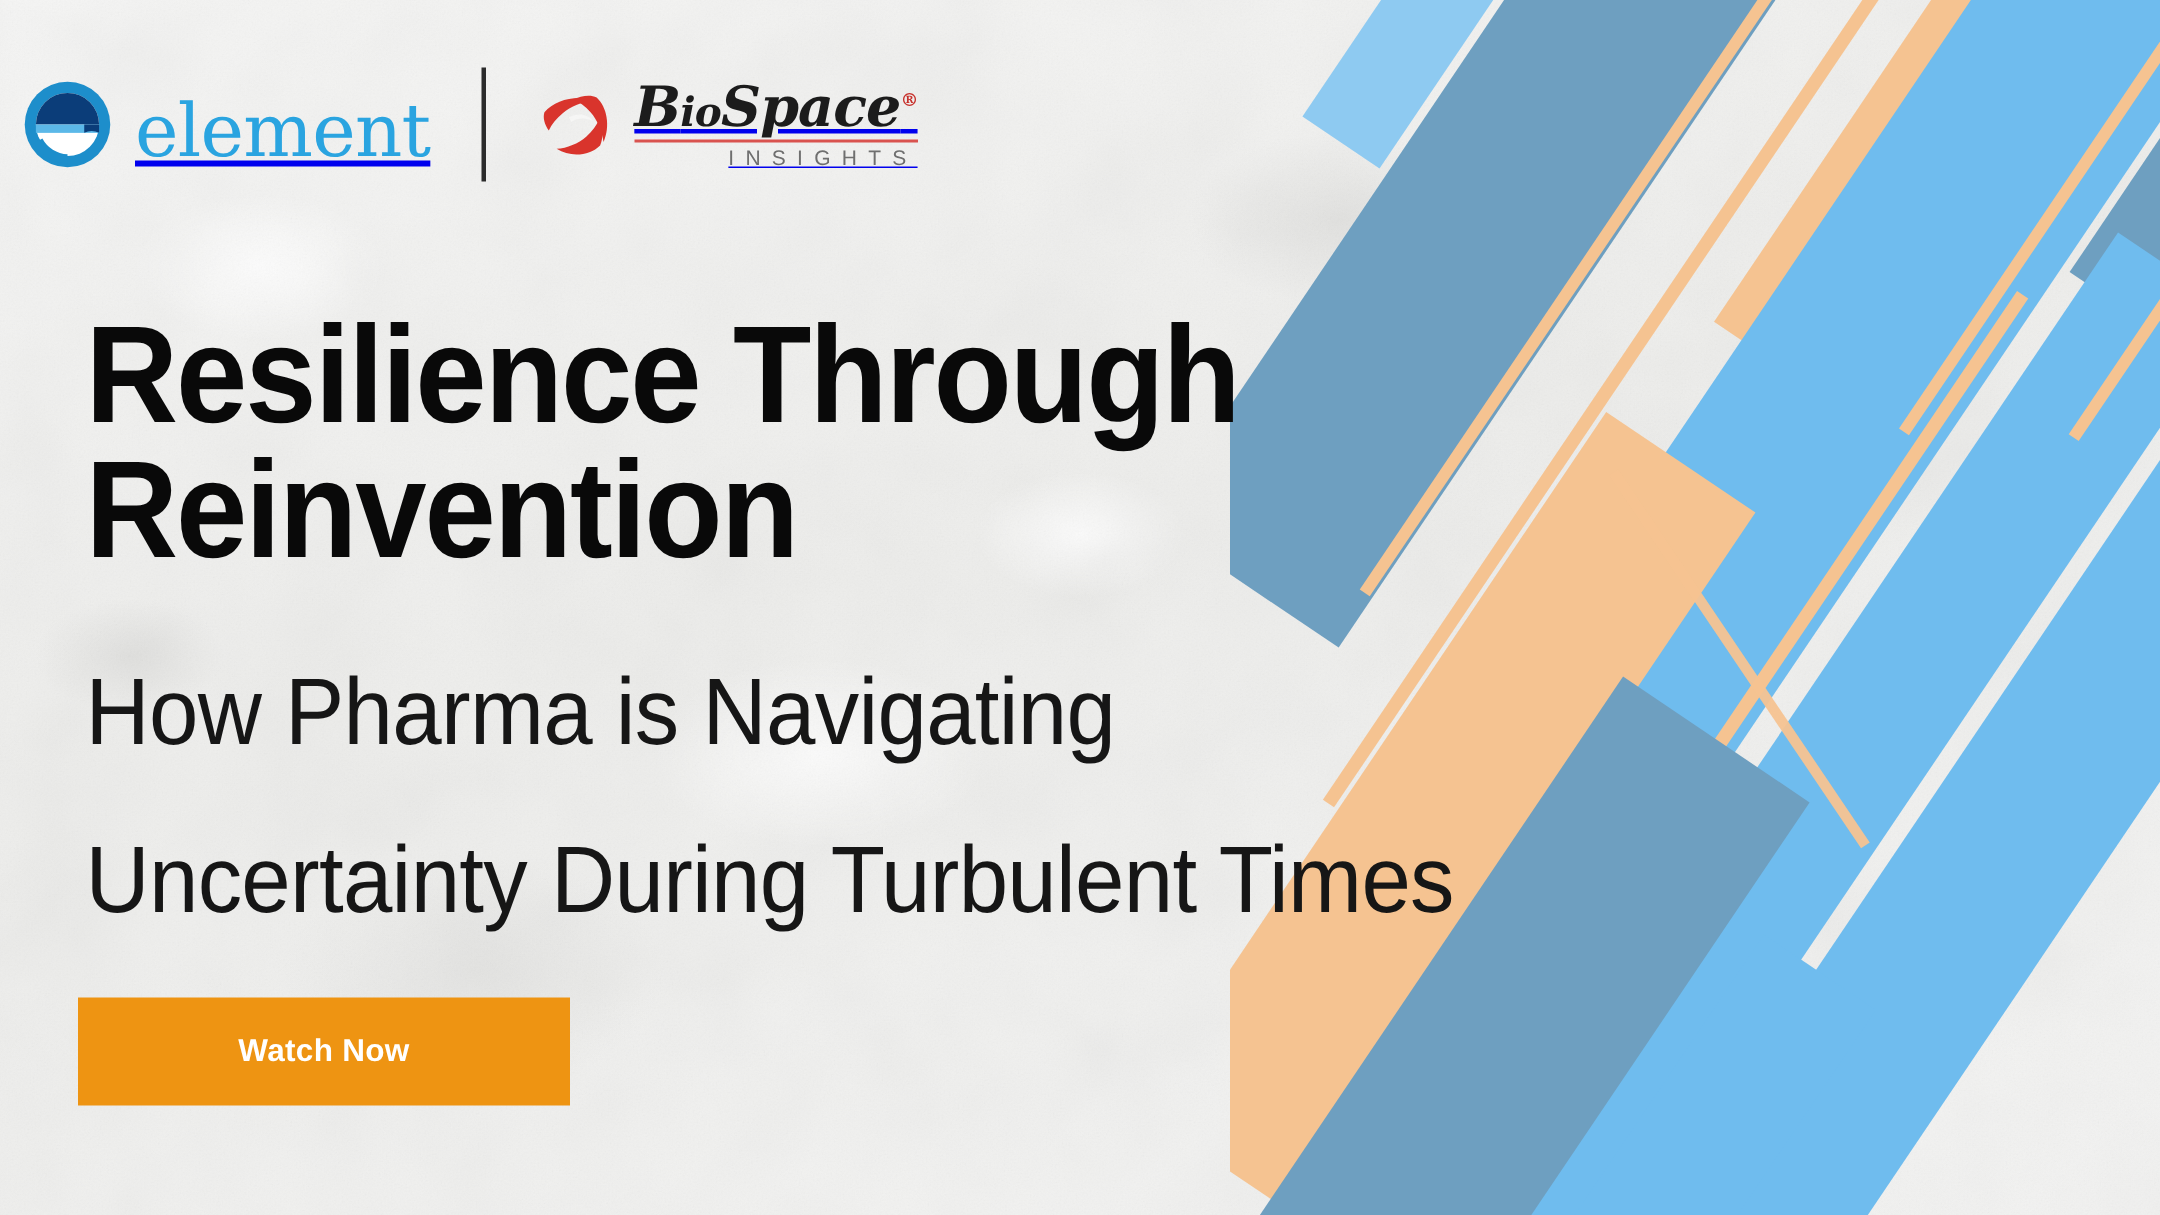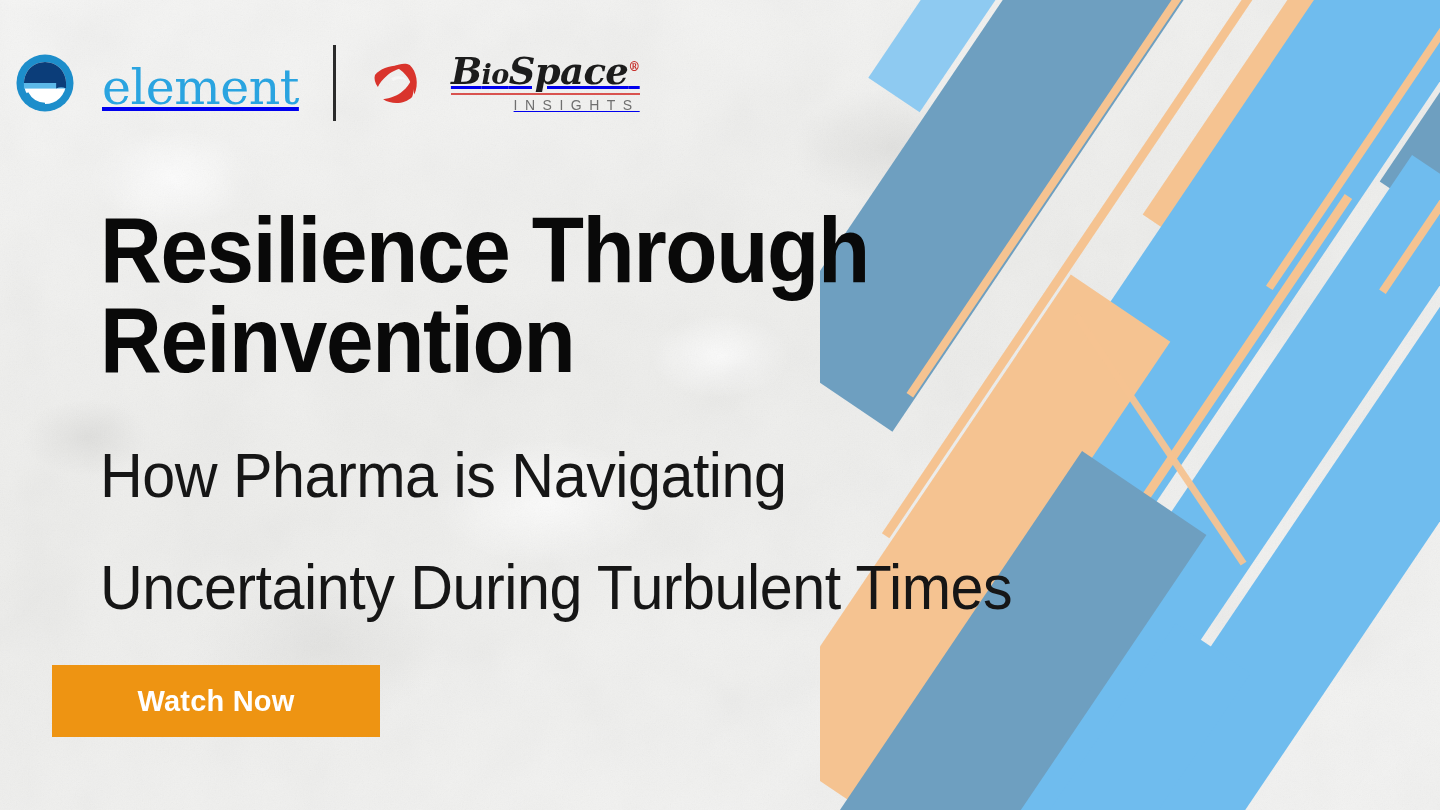--- a/index.html
+++ b/index.html
@@ -50,40 +50,40 @@
     pointer-events:none;
   }
 
   
   .logo-bar {
     position:absolute;
     left:14px; top:45px;
     display:flex; align-items:center;
     z-index:6;
   }
-  .element-lockup { display:flex; align-items:center;gap:12px; }
+  .element-lockup { display:flex; align-items:center; }
   .element-mark { width:62px; height:62px; display:block; }
   .element-word {
     font-size:49px;
     line-height:1;
     color:#2aa4e0;
     letter-spacing:-0.5px;
     margin-left:14px;
     font-family:"DejaVu Serif", serif;
     font-weight:400;
     position:relative; top:4px;
   }
   .logo-divider {
     width:3px; height:76px;
     background:#2b2b2b;
     margin:0 32px 0 34px;
   }
   .biospace-lockup { display:flex; align-items:center; }
   .biospace-mark { width:58px; height:58px; display:block; }
-  .biospace-text { margin-left:25px; }
+  .biospace-text { margin-left:9px; }
   .biospace-word {
     font-family:"DejaVu Serif", serif;
     font-style:italic;
     font-weight:700;
     font-size:37px;
     line-height:1;
     color:#1c1c1c;
     letter-spacing:-0.6px;
     white-space:nowrap;
   }
@@ -109,21 +109,20 @@
     text-indent:7px;
     font-weight:400;
   }
 
   
   .content {
     position:absolute;
     left:57px; top:205px;
     z-index:5;
     width:1240px;
-    margin-left:43px;
   }
   .headline {
     font-family:"Liberation Sans Narrow", "Liberation Sans", sans-serif;
     font-weight:700;
     font-size:92px;
     line-height:0.98;
     color:#090909;
     letter-spacing:-1.5px;
     transform:scaleX(0.93);
     transform-origin:left center;
@@ -153,21 +152,21 @@
     background:#ee9412;
     border:none;
     display:flex; align-items:center; justify-content:center;
     cursor:pointer;
     z-index:6;
     padding:0;
   }
   .cta-label {
     font-family:"Liberation Sans", sans-serif;
     font-weight:700;
-    font-size:29px;
+    font-size:21px;
     color:#ffffff;
     letter-spacing:0.2px;
   }
 </style>
 </head>
 <body>
 
 <div id="banner">
 
   <div class="bg-texture"></div>

